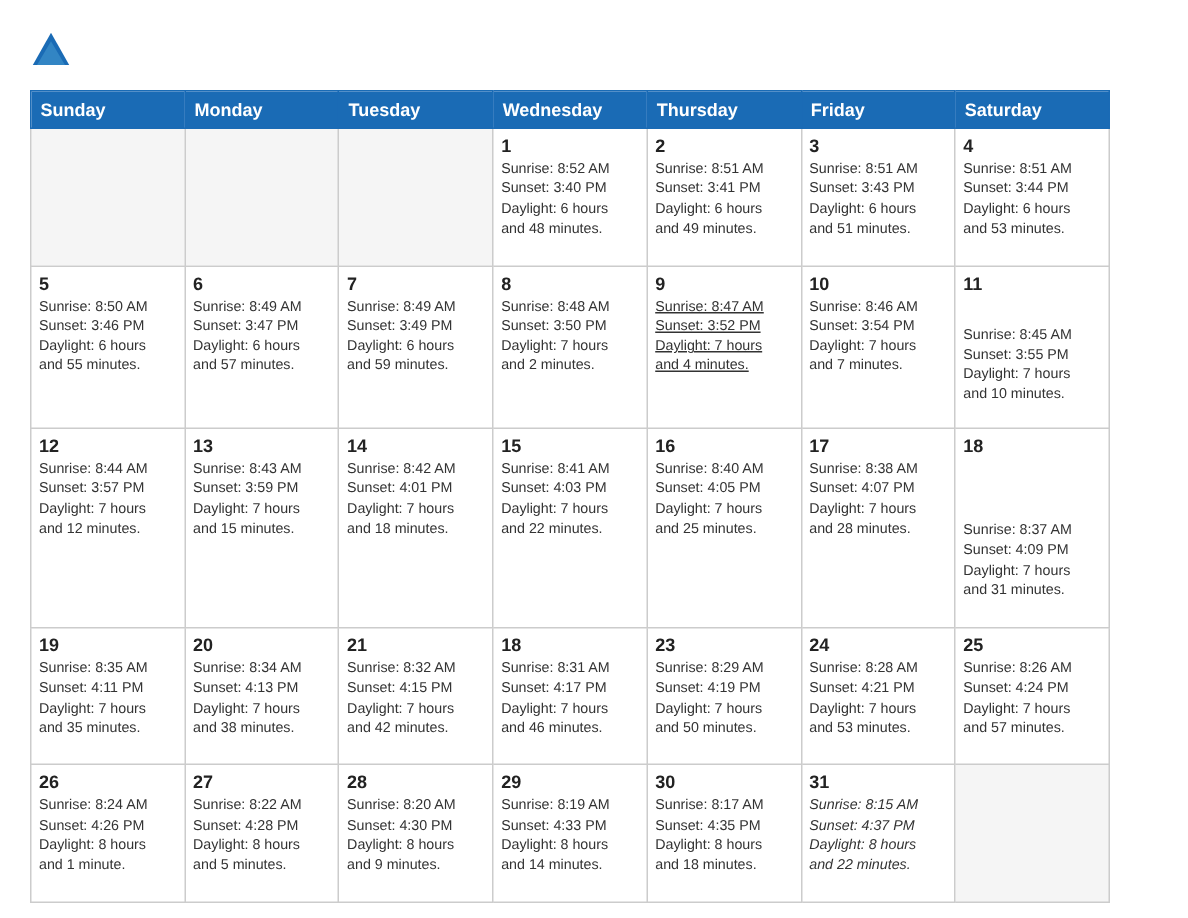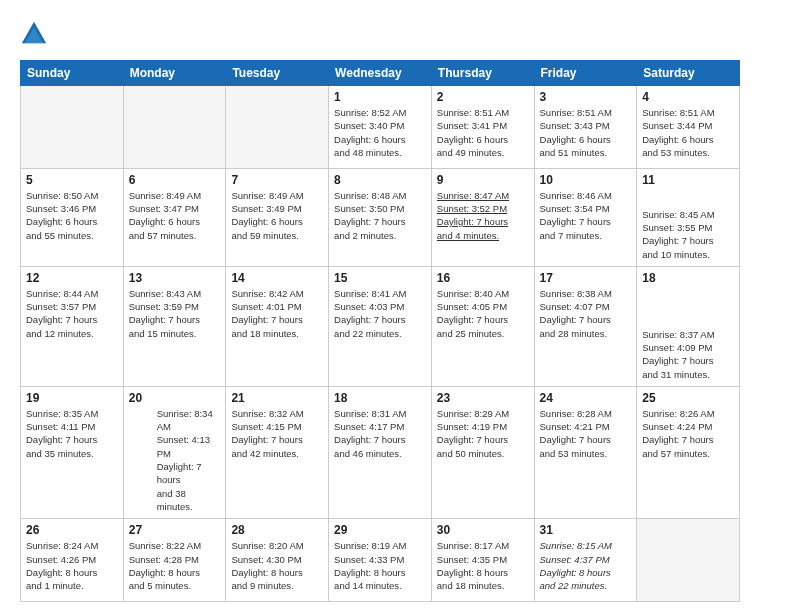--- a/index.html
+++ b/index.html
@@ -273,21 +273,21 @@
         <tr>
           <td>
             <span class="day-number">19</span>
             <div class="day-info" style="white-space: pre-line;">Sunrise: 8:35 AM
 Sunset: 4:11 PM
 Daylight: 7 hours
 and 35 minutes.</div>
           </td>
           <td>
             <span class="day-number">20</span>
-            <div class="day-info" style="white-space: pre-line; margin-left: 28px;">Sunrise: 8:34 AM
+            <div class="day-info" style="white-space: pre-line;">Sunrise: 8:34 AM
 Sunset: 4:13 PM
 Daylight: 7 hours
 and 38 minutes.</div>
           </td>
           <td>
             <span class="day-number">21</span>
             <div class="day-info" style="white-space: pre-line;">Sunrise: 8:32 AM
 Sunset: 4:15 PM
 Daylight: 7 hours
 and 42 minutes.</div>

